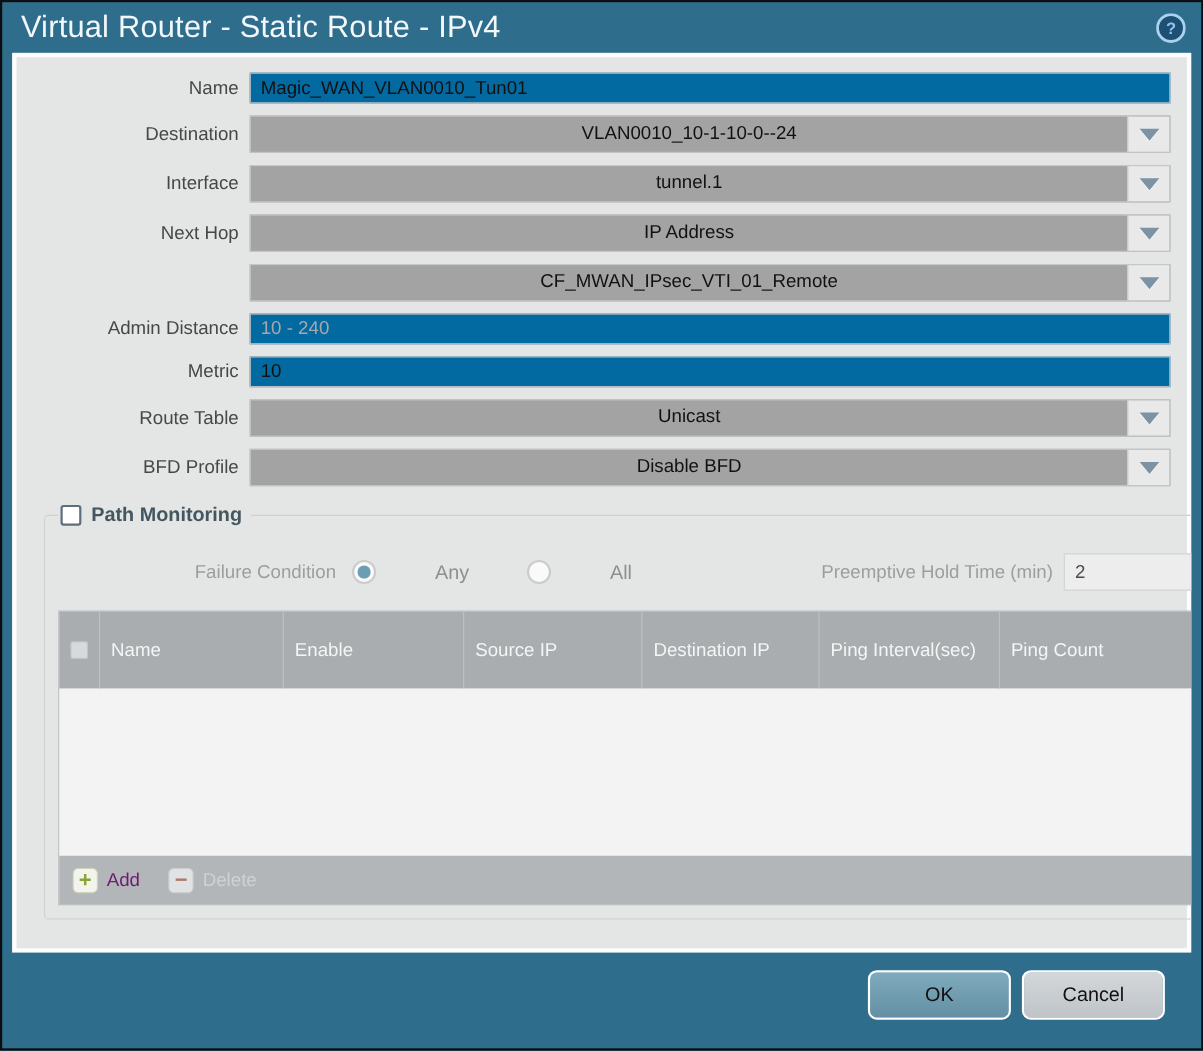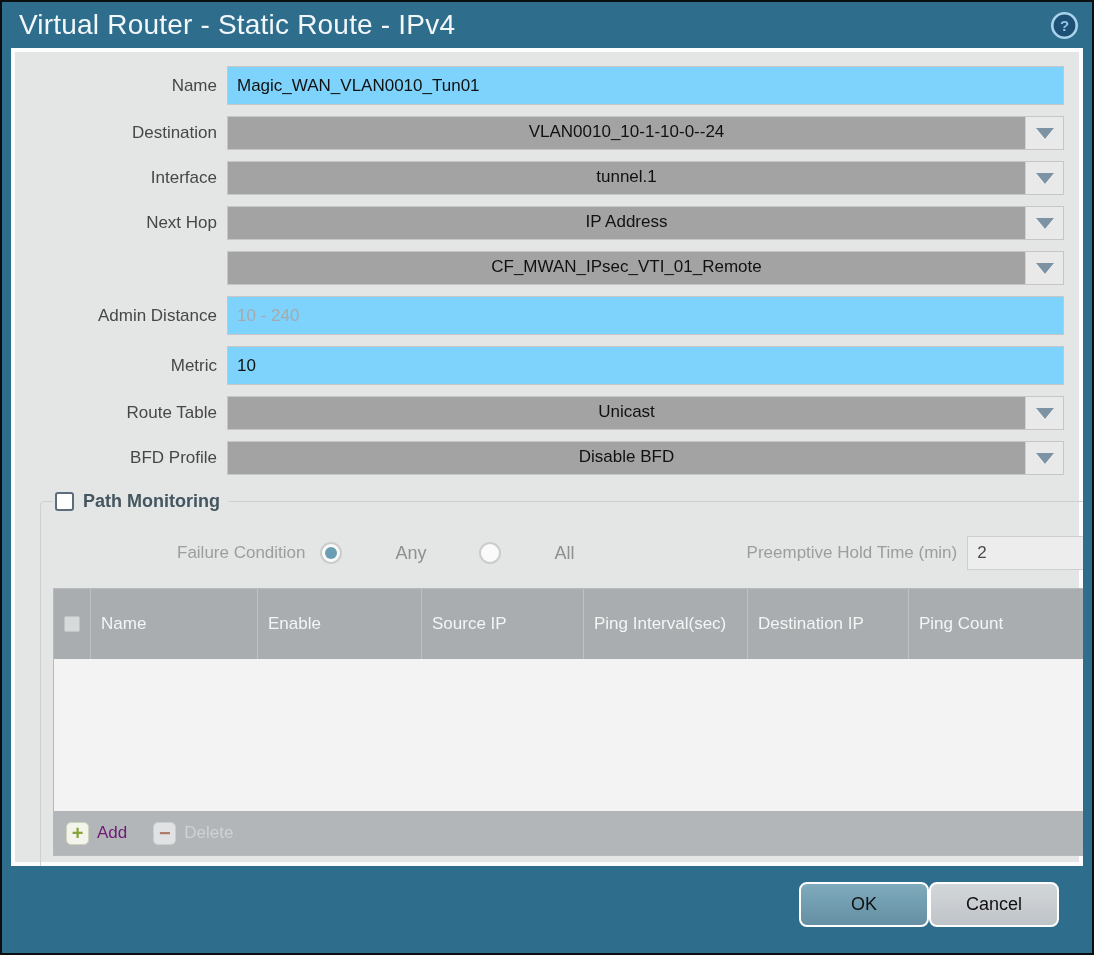--- a/index.html
+++ b/index.html
@@ -32,21 +32,21 @@
 
   
   .frow { display:flex; align-items:center; margin-bottom:11px; }
   .frow .lbl {
     width:197px; flex:0 0 auto; text-align:right; padding-right:10px;
     color:#474747; font-size:17px; white-space:nowrap;
   }
   .frow .fld { flex:1 1 auto; display:flex; }
 
   .tinput {
-    width:100%; height:39px; background:#7dd3fc; border:1px solid #c6c6c6;
+    width:100%; height:28px; background:#0369a1; border:1px solid #c6c6c6;
     font-family:"Liberation Sans", sans-serif; font-size:17px; color:#111;
     padding:0 9px; outline:none;
   }
   .tinput::placeholder { color:#a6a9ac; }
 
   .ddwrap { position:relative; width:100%; height:34px; border:1px solid #c6c6c6; background:#a3a3a3; display:flex;text-align:center; }
   .ddtext { flex:1 1 auto; font-size:17px; color:#111; padding:5px 9px 0 9px; white-space:nowrap; overflow:hidden; }
   .ddbtn {
     flex:0 0 38px; background:#e9e9e9; border-left:1px solid #d2d2d2;
     display:flex; align-items:center; justify-content:center; cursor:pointer;
@@ -110,21 +110,21 @@
   }
   .ticon.add { background:#f3f5ec; color:#88a33c; border:1px solid #cdd3bd; }
   .ticon.del { background:#e0e2e3; color:#ad7a6a; border:1px solid #cbcecf; }
   .tbtn .t { font-size:17px; }
   .tbtn.add-btn .t { color:#701a75; }
   .tbtn.del-btn .t { color:#ced2d4; }
 
   
   .actionbar {
     flex:0 0 87px; display:flex; align-items:center; justify-content:flex-end;
-    padding:0 33px 10px 0; gap:0;
+    padding:0 33px 10px 0; gap:10px;
   }
   .btn {
     width:130px; height:45px; border-radius:8px; border:2px solid #ffffff;
     font-family:"Liberation Sans", sans-serif; font-size:18px; color:#101010;
     cursor:pointer;
   }
   .btn.ok { background:linear-gradient(#7fabbd,#648fa4); }
   .btn.cancel { background:linear-gradient(#d3d7da,#bfc4c8); }
 </style>
 </head>
@@ -263,22 +263,22 @@
         </div>
 
         <div class="pm-table">
           <div class="thead">
             <div class="th th-check">
               <span class="hcbx"></span>
             </div>
             <div class="th" style="flex:0 0 167px;">Name</div>
             <div class="th" style="flex:0 0 164px;">Enable</div>
             <div class="th" style="flex:0 0 162px;">Source IP</div>
+            <div class="th" style="flex:0 0 161px;">Destination IP</div>
             <div class="th" style="flex:0 0 164px;">Ping Interval(sec)</div>
-            <div class="th" style="flex:0 0 161px;">Destination IP</div>
             <div class="th" style="flex:1 1 auto;">Ping Count</div>
           </div>
           <div class="tbody"></div>
           <div class="tfoot">
             <span class="tbtn add-btn">
               <span class="ticon add">+</span>
               <span class="t">Add</span>
             </span>
             <span class="tbtn del-btn">
               <span class="ticon del">−</span>

